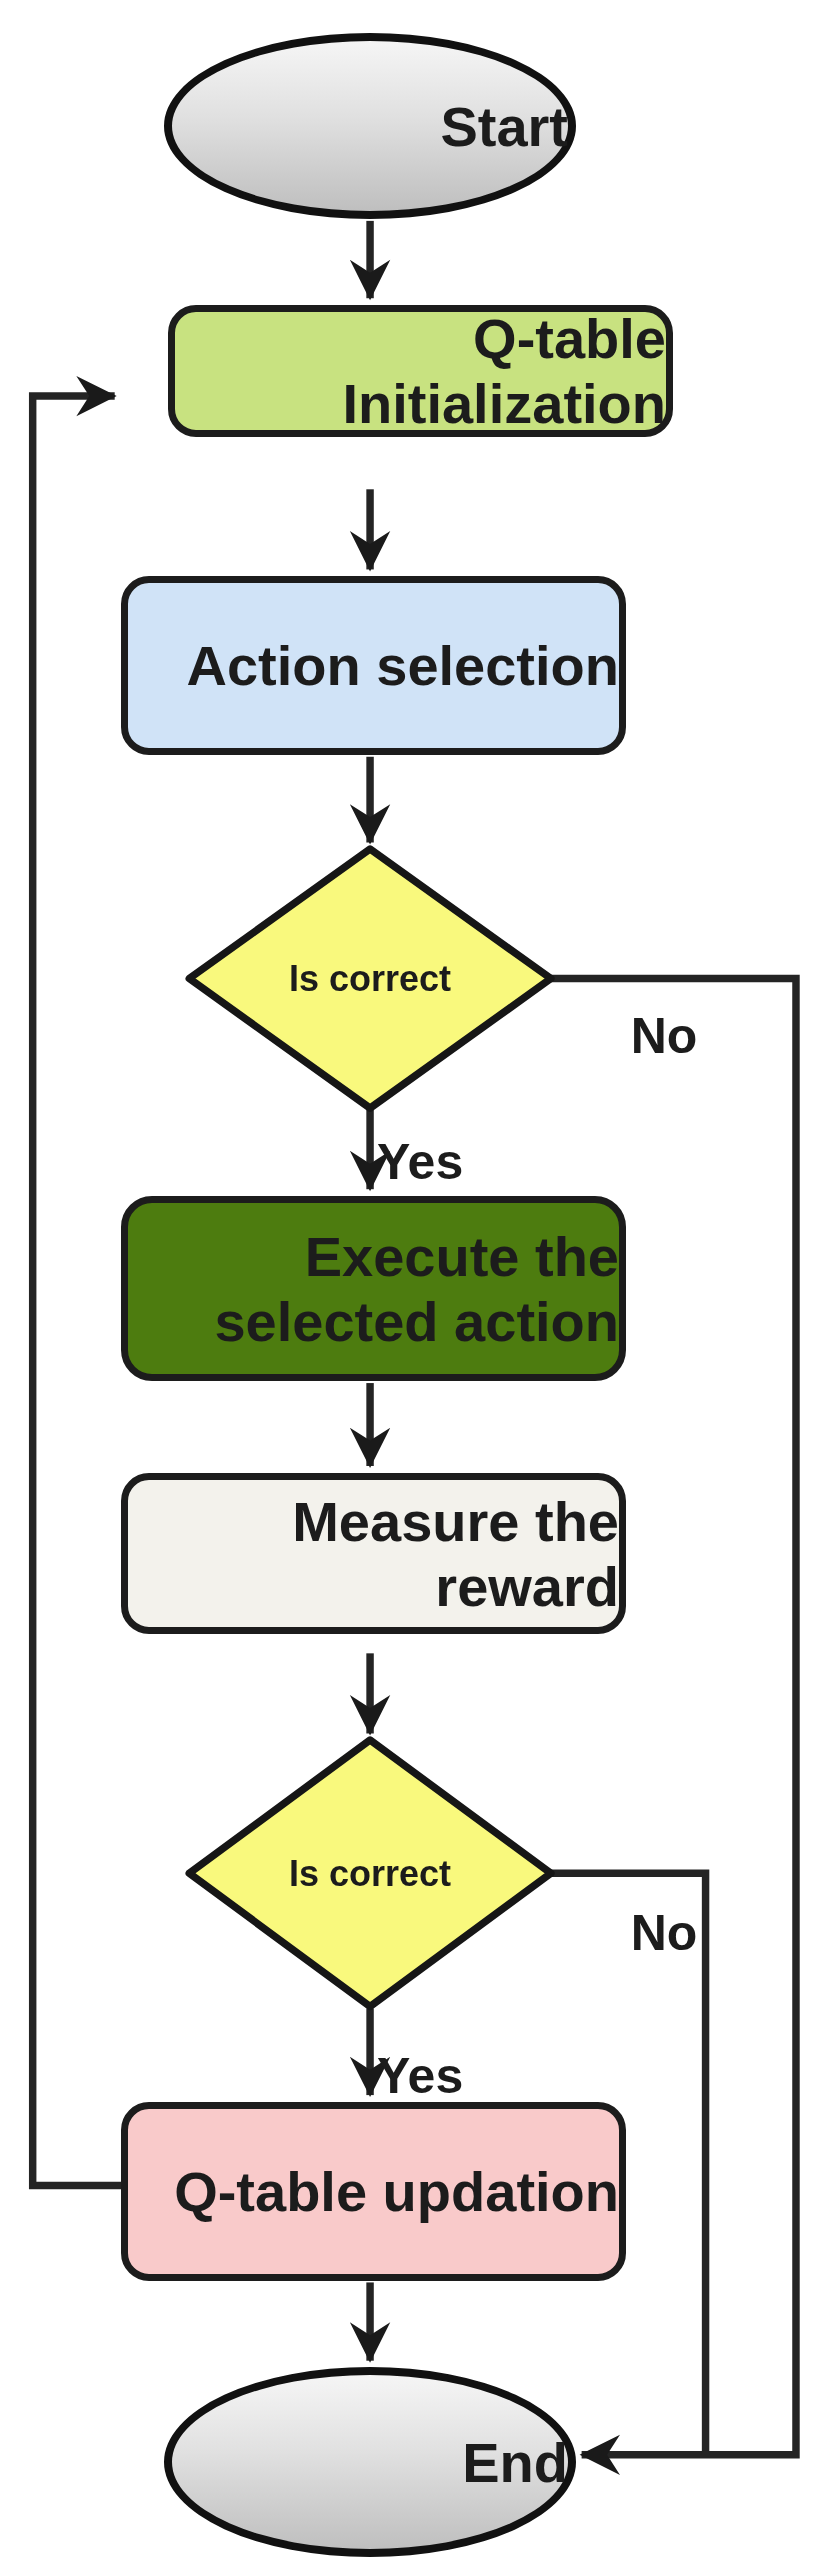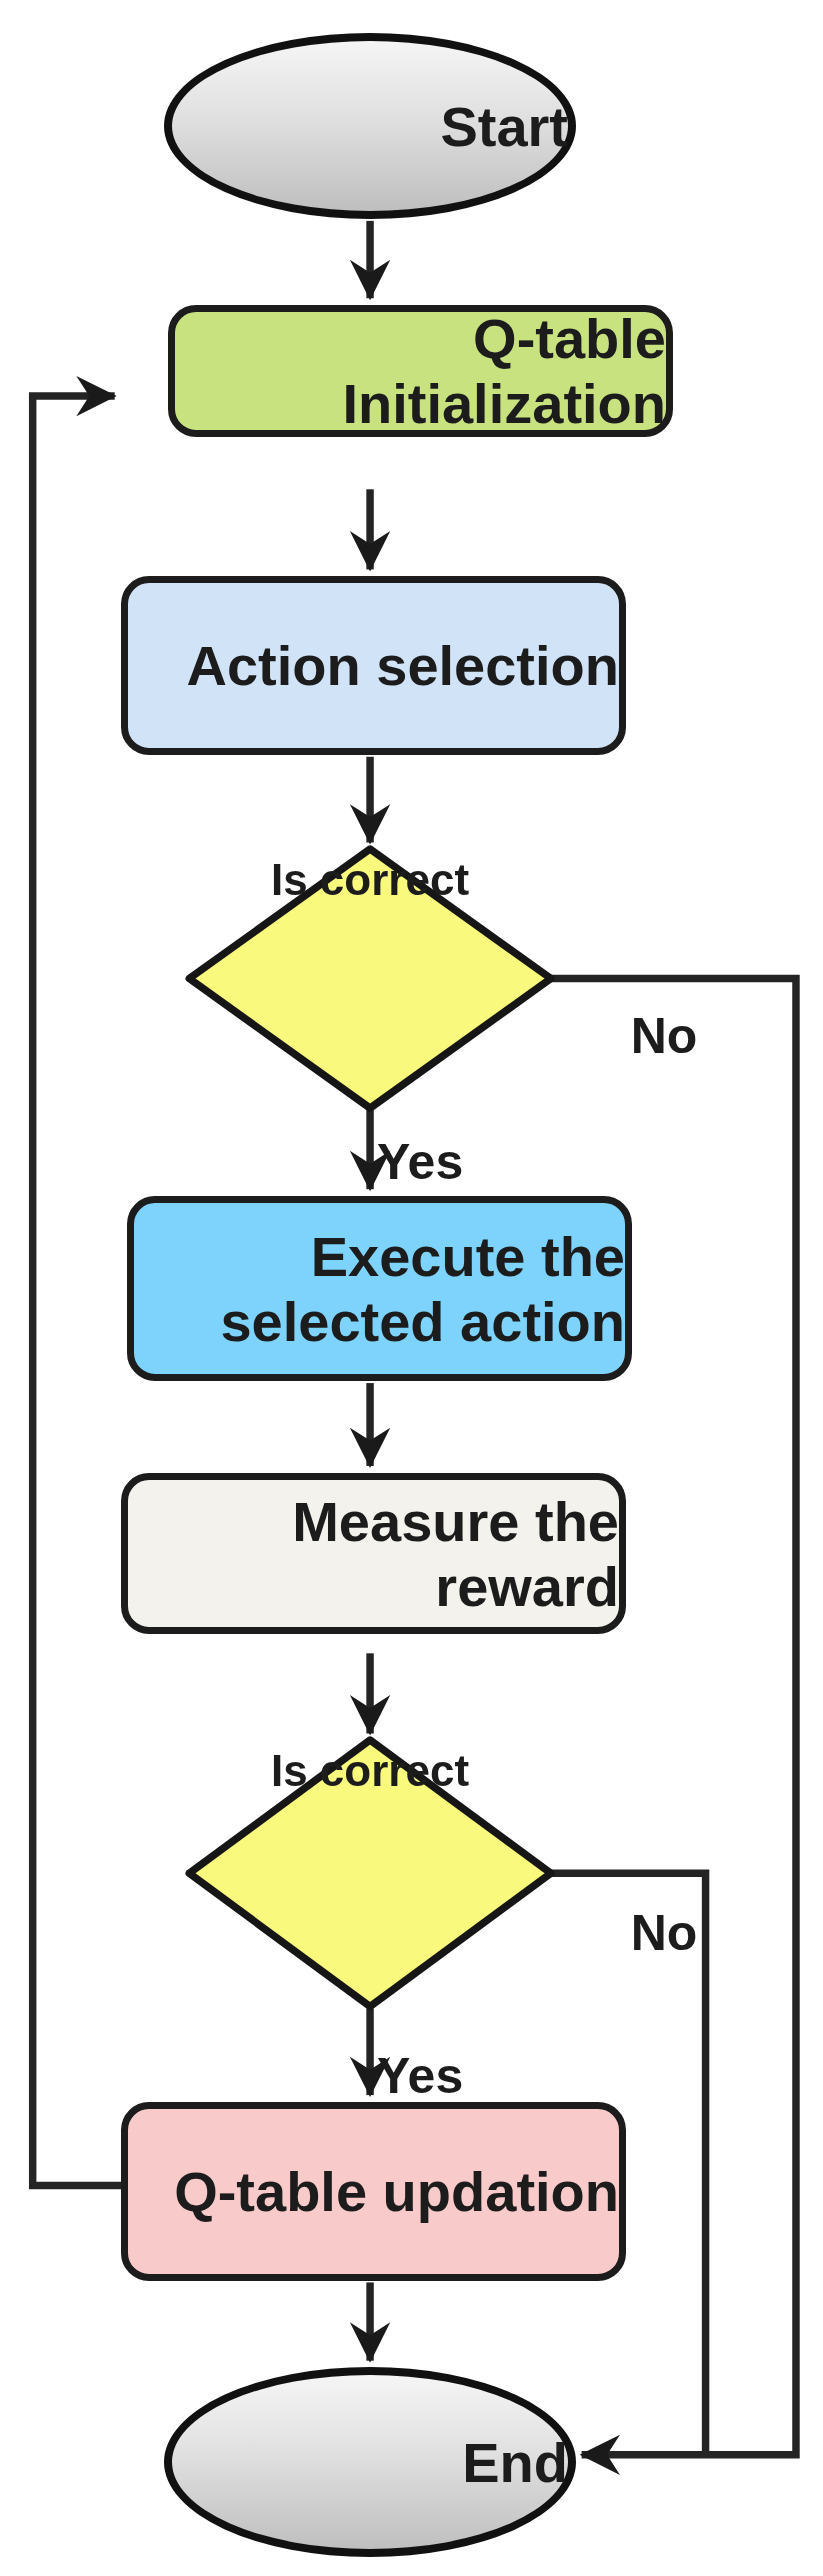--- a/index.html
+++ b/index.html
@@ -52,26 +52,27 @@
     border-radius: 28px;
   }
   .terminator {
     border: 8.4px solid #111111;
     border-radius: 50%;
     background: linear-gradient(180deg, #f5f5f5 0%, #e0e0e0 45%, #bfbfbf 100%);
   }
   .decision-label {
     position: absolute;
     display: flex;
-    flex-direction: column;
+    flex-direction: row;
     align-items: center;
+    justify-content: center;
     z-index: 3;
     color: #1c1c1c;
     font-weight: 700;
-    font-size: 44px;
+    font-size: 36px;
     line-height: 62px;
     text-align: center;
   }
   .edge-label {
     position: absolute;
     z-index: 3;
     color: #1c1c1c;
     font-weight: 700;
     font-size: 50px;
     line-height: 65px;
@@ -117,21 +118,21 @@
   </div>
 
   <div class="node process" style="left: 121px; top: 576px; width: 505px; height: 179px; background-color: rgb(208, 227, 247);">
     <div>Action selection</div>
   </div>
 
   <div class="decision-label" style="left:189px; top:849px; width:362px; height:259px;">
     <div>Is correct</div>
   </div>
 
-  <div class="node process" style="left: 127px; top: 1196px; width: 505px; height: 185px; background-color: #7dd3fc;">
+  <div class="node process" style="left: 121px; top: 1196px; width: 505px; height: 185px; background-color: #4d7c0f; border-radius: 31px;">
     <div>Execute the</div>
     <div>selected action</div>
   </div>
 
   <div class="node process" style="left: 121px; top: 1473px; width: 505px; height: 161px; background-color: rgb(243, 242, 236);">
     <div>Measure the</div>
     <div>reward</div>
   </div>
 
   <div class="decision-label" style="left:189px; top:1740px; width:362px; height:267px;">

